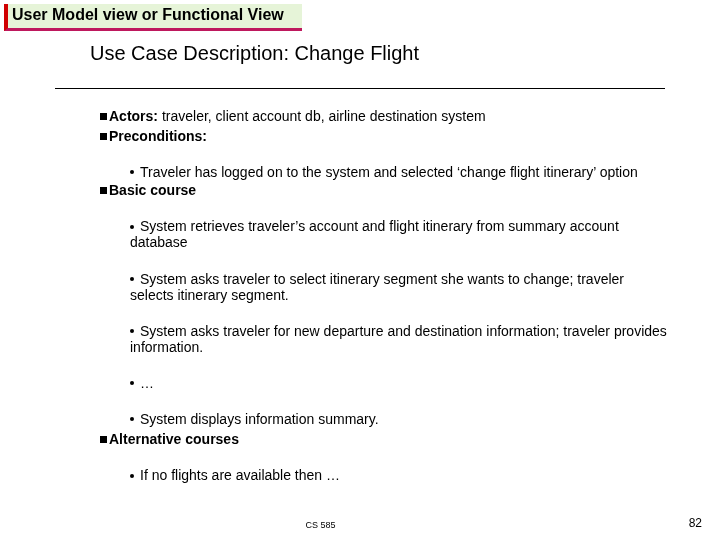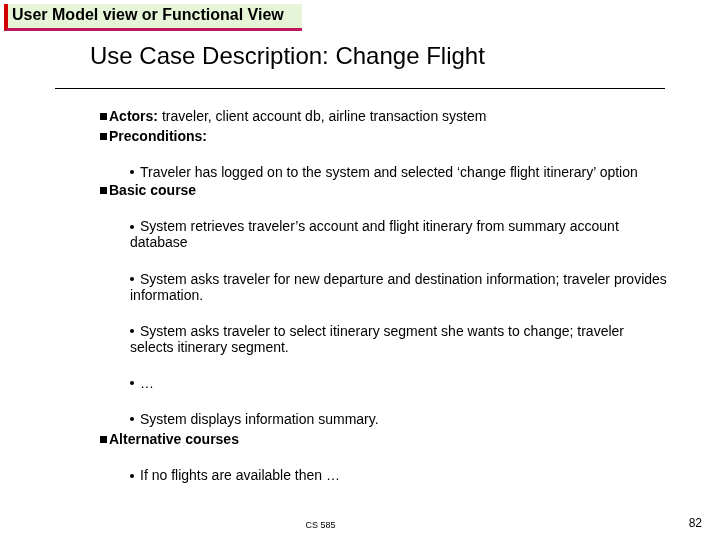--- a/index.html
+++ b/index.html
@@ -27,21 +27,21 @@
     border-bottom: 3px solid #be185d;
     padding: 2px 18px 4px 4px;
     font-size: 16px;
     font-weight: bold;
     color: #000;
   }
   .subtitle {
     position: absolute;
     left: 90px;
     top: 42px;
-    font-size: 24px;
+    font-size: 20px;
     font-weight: normal;
   }
   .hr {
     position: absolute;
     left: 55px;
     top: 88px;
     width: 610px;
     height: 1px;
     border-top: 1px solid #000;
   }
@@ -106,41 +106,41 @@
 
   <div class="title-bar">User Model view or Functional View</div>
 
   <div class="subtitle">Use Case Description: Change Flight</div>
 
   <div class="hr"></div>
 
   <div class="content">
 
     <div class="lvl1">
-      <span class="sq"></span><span class="lvl1-label">Actors:</span><span> traveler, client account db, airline transaction system</span>
+      <span class="sq"></span><span class="lvl1-label">Actors:</span><span> traveler, client account db, airline destination system</span>
     </div>
 
     <div class="lvl1">
       <span class="sq"></span><span class="lvl1-label">Preconditions:</span>
     </div>
     <div class="sub">
       <span class="dot"></span><span>Traveler has logged on to the system and selected ‘change flight itinerary’ option</span>
     </div>
 
     <div class="lvl1" style="margin-top:0">
       <span class="sq"></span><span class="lvl1-label">Basic course</span>
     </div>
     <div class="sub">
       <span class="dot"></span><span>System retrieves traveler’s account and flight itinerary from summary account database</span>
     </div>
     <div class="sub">
-      <span class="dot"></span><span>System asks traveler for new departure and destination information; traveler provides information.</span>
+      <span class="dot"></span><span>System asks traveler to select itinerary segment she wants to change; traveler selects itinerary segment.</span>
     </div>
     <div class="sub">
-      <span class="dot"></span><span>System asks traveler to select itinerary segment she wants to change; traveler selects itinerary segment.</span>
+      <span class="dot"></span><span>System asks traveler for new departure and destination information; traveler provides information.</span>
     </div>
     <div class="sub">
       <span class="dot"></span><span>…</span>
     </div>
     <div class="sub">
       <span class="dot"></span><span>System displays information summary.</span>
     </div>
 
     <div class="lvl1" style="margin-top:4px">
       <span class="sq"></span><span class="lvl1-label">Alternative courses</span>

